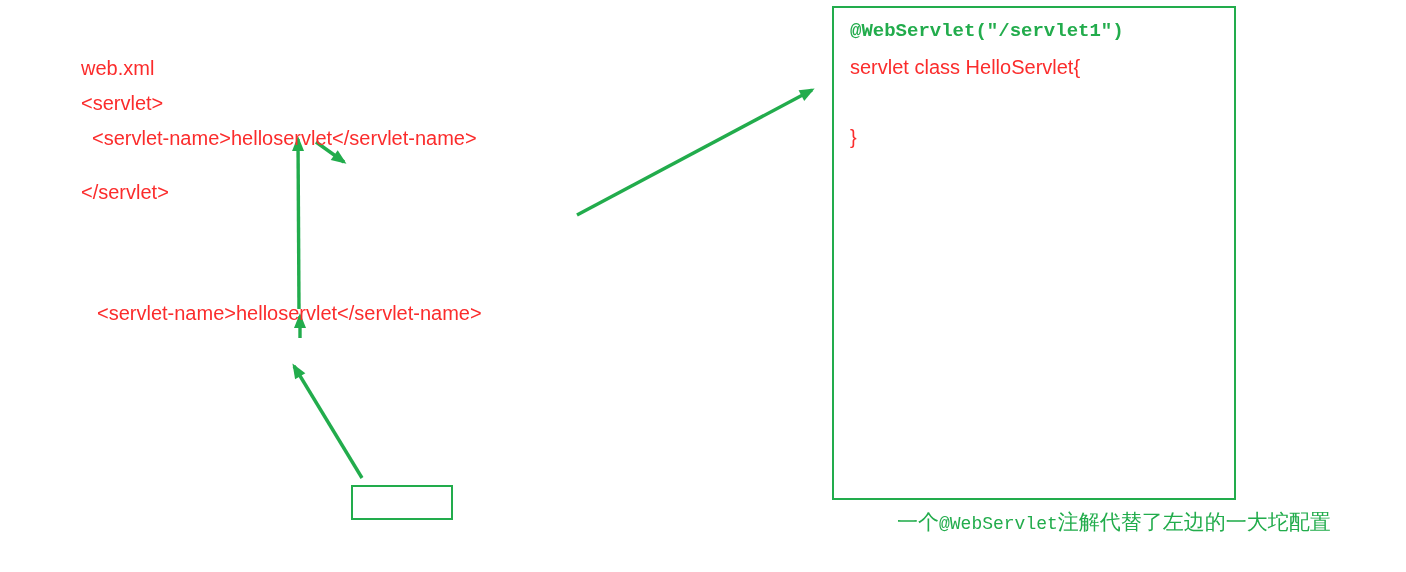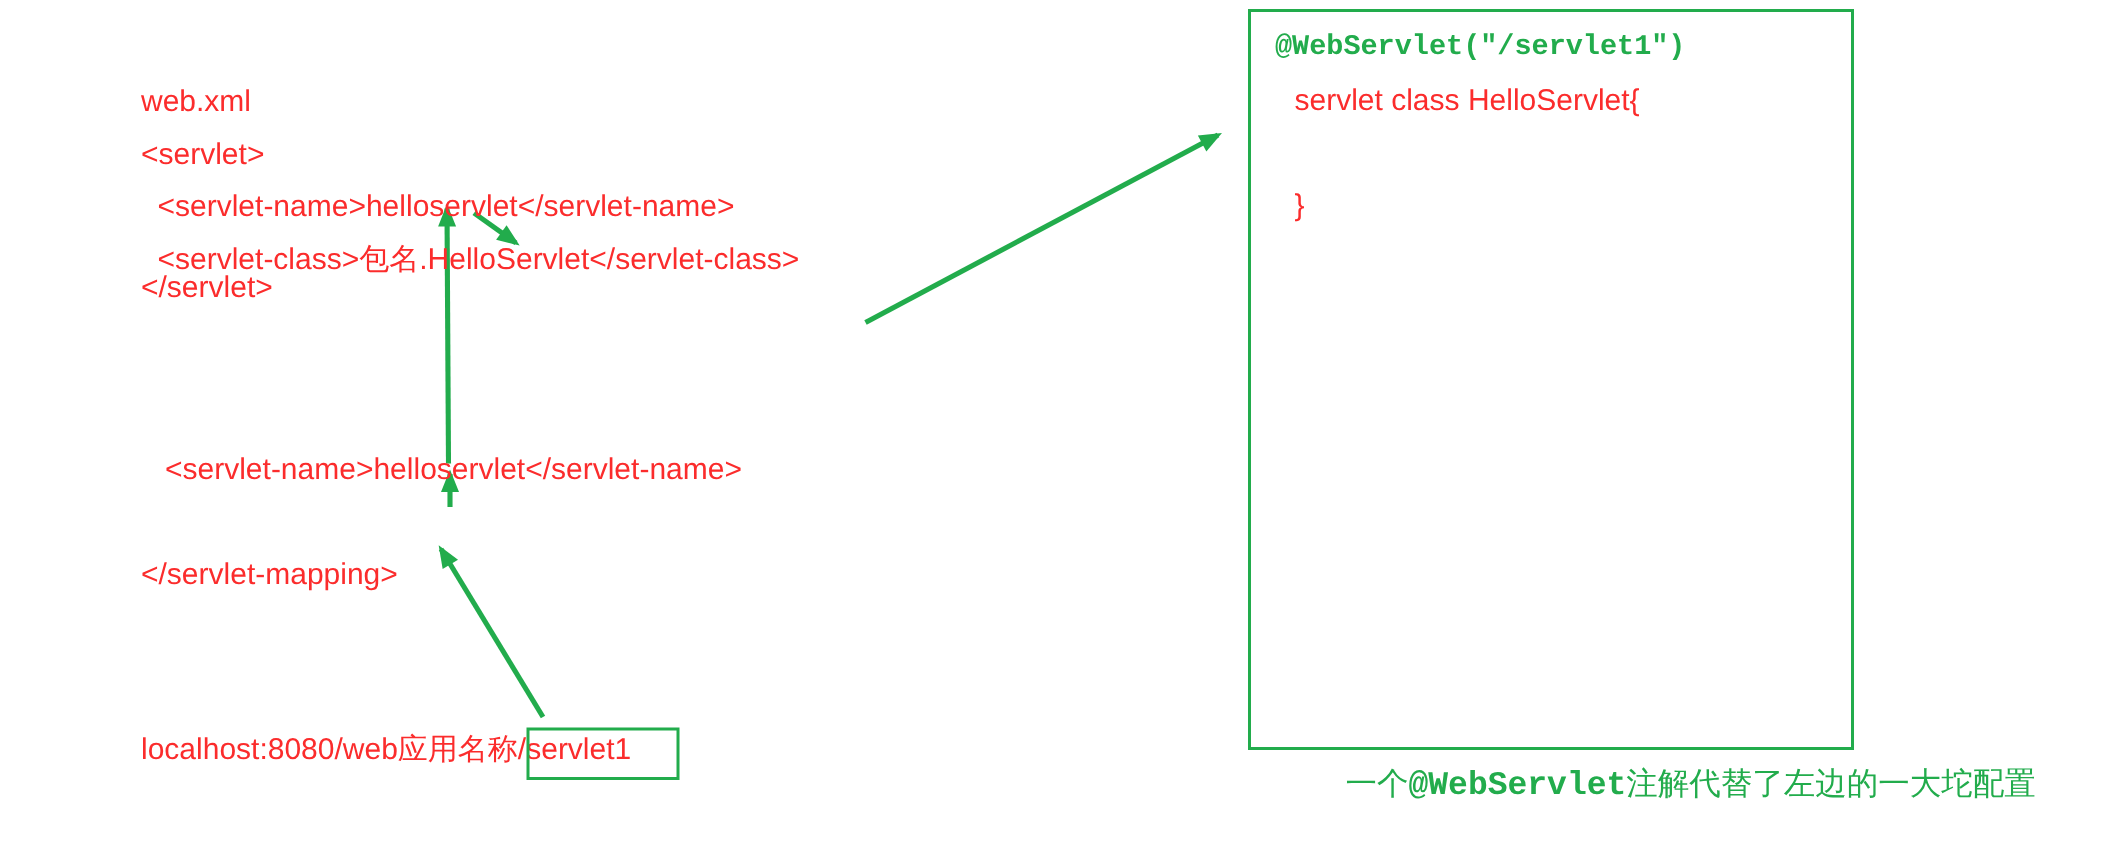--- a/index.html
+++ b/index.html
@@ -26,21 +26,20 @@
     stroke:var(--green);
     stroke-width:3.4;
     fill:none;
   }
   .txtline{
     position:absolute;
     font-size:20px;
     line-height:24px;
     color:var(--red);
     white-space:pre;
-    margin-left:13px;
   }
   .code-green{
     position:absolute;
     font-family:"Liberation Mono","DejaVu Sans Mono",monospace;
     font-weight:bold;
     font-size:19px;
     line-height:24px;
     color:var(--green);
     white-space:pre;
   }
@@ -63,22 +62,22 @@
     position:absolute;
     left:897px; top:509px;
     color:var(--green);
     font-size:21px;
     line-height:26px;
     white-space:pre;
     font-family:"Liberation Serif", serif;
   }
   .caption .cap-code{
     font-family:"Liberation Mono","DejaVu Sans Mono",monospace;
-    font-weight:bold;
-    font-size:22px;
+    font-weight:normal;
+    font-size:18px;
   }
 </style>
 </head>
 <body>
 
 <div class="canvas">
 
   <svg class="arrows" viewBox="0 0 1406 572" xmlns="http://www.w3.org/2000/svg">
     <defs>
       <marker id="ah" markerUnits="userSpaceOnUse" markerWidth="18" markerHeight="14" refX="13" refY="7" orient="auto">
@@ -88,27 +87,24 @@
     <line class="arrow-line" x1="316" y1="142" x2="344" y2="162" marker-end="url(#ah)"></line>
     <line class="arrow-line" x1="299" y1="309" x2="298" y2="139" marker-end="url(#ah)"></line>
     <line class="arrow-line" x1="300" y1="338" x2="300" y2="316" marker-end="url(#ah)"></line>
     <line class="arrow-line" x1="362" y1="478" x2="294" y2="366" marker-end="url(#ah)"></line>
     <line class="arrow-line" x1="577" y1="215" x2="812" y2="90" marker-end="url(#ah)"></line>
   </svg>
 
   <div class="txtline" style="left:81px;top:56px">web.xml</div>
   <div class="txtline" style="left:81px;top:91px">&lt;servlet&gt;</div>
   <div class="txtline" style="left:92px;top:126px">&lt;servlet-name&gt;helloservlet&lt;/servlet-name&gt;</div>
-  <div class="txtline" style="left:92px;top:161px">&lt;servlet-class&gt;包名.HelloServlet&lt;/servlet-class&gt;</div>
   <div class="txtline" style="left:81px;top:180px">&lt;/servlet&gt;</div>
 
   <div class="txtline" style="left:97px;top:301px">&lt;servlet-name&gt;helloservlet&lt;/servlet-name&gt;</div>
-  <div class="txtline" style="left:81px;top:371px">&lt;/servlet-mapping&gt;</div>
 
-  <div class="txtline" style="left:81px;top:488px"><span>localhost:8080/web应用名称/</span><span>servlet1</span></div>
   <div class="url-box"></div>
 
   <div class="right-box">
     <div class="code-green" style="left:16px;top:11px">@WebServlet("/servlet1")</div>
     <div class="txtline" style="left:16px;top:47px">servlet class HelloServlet{</div>
     <div class="txtline" style="left:16px;top:117px">}</div>
   </div>
 
   <div class="caption"><span>一个</span><span class="cap-code">@WebServlet</span><span>注解代替了左边的一大坨配置</span></div>
 

